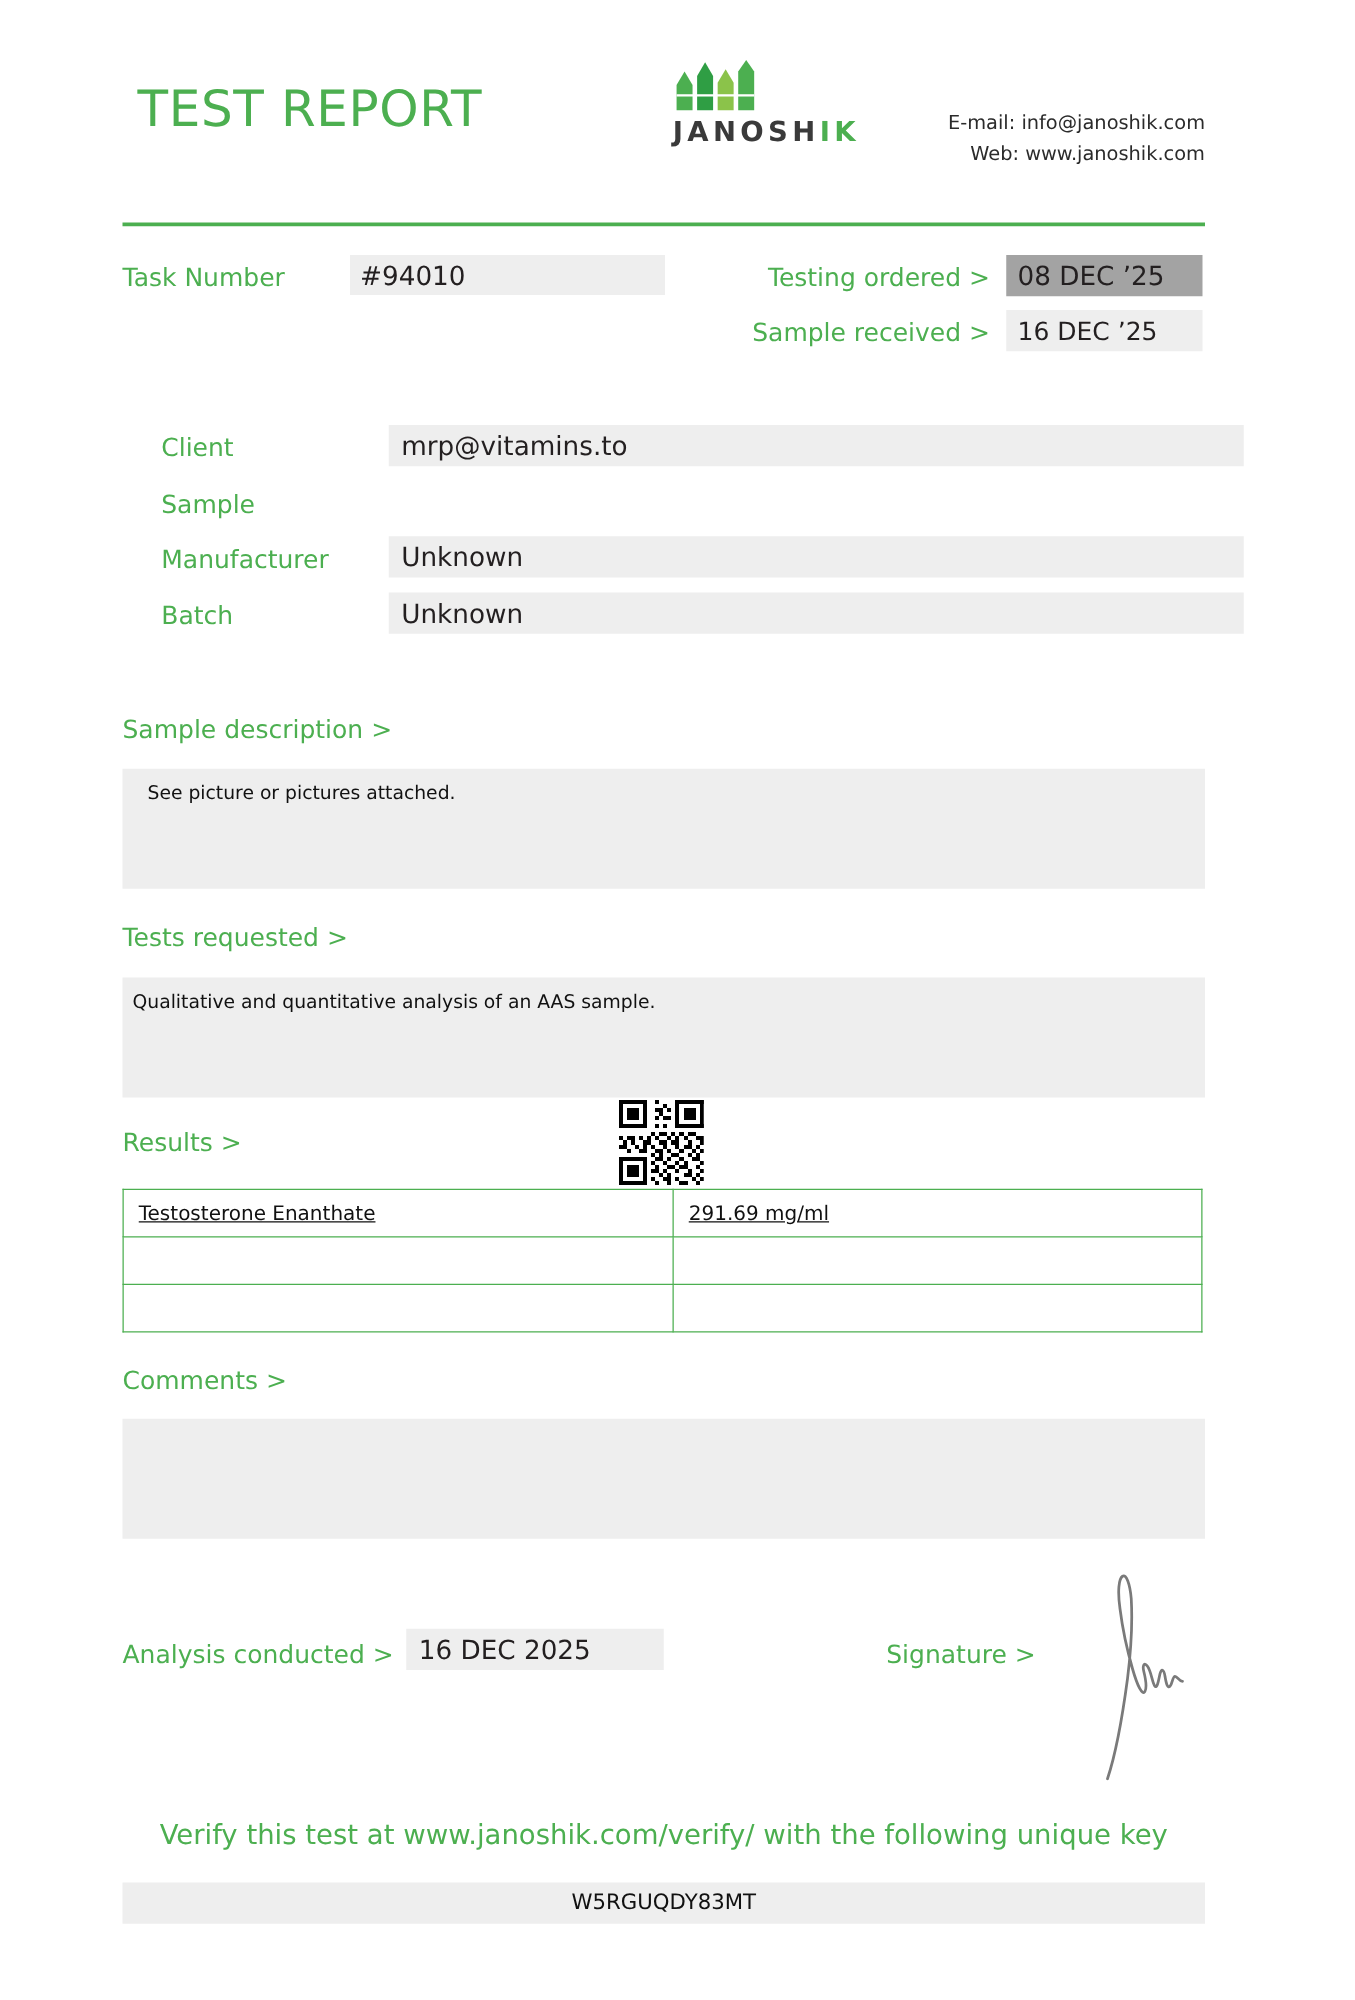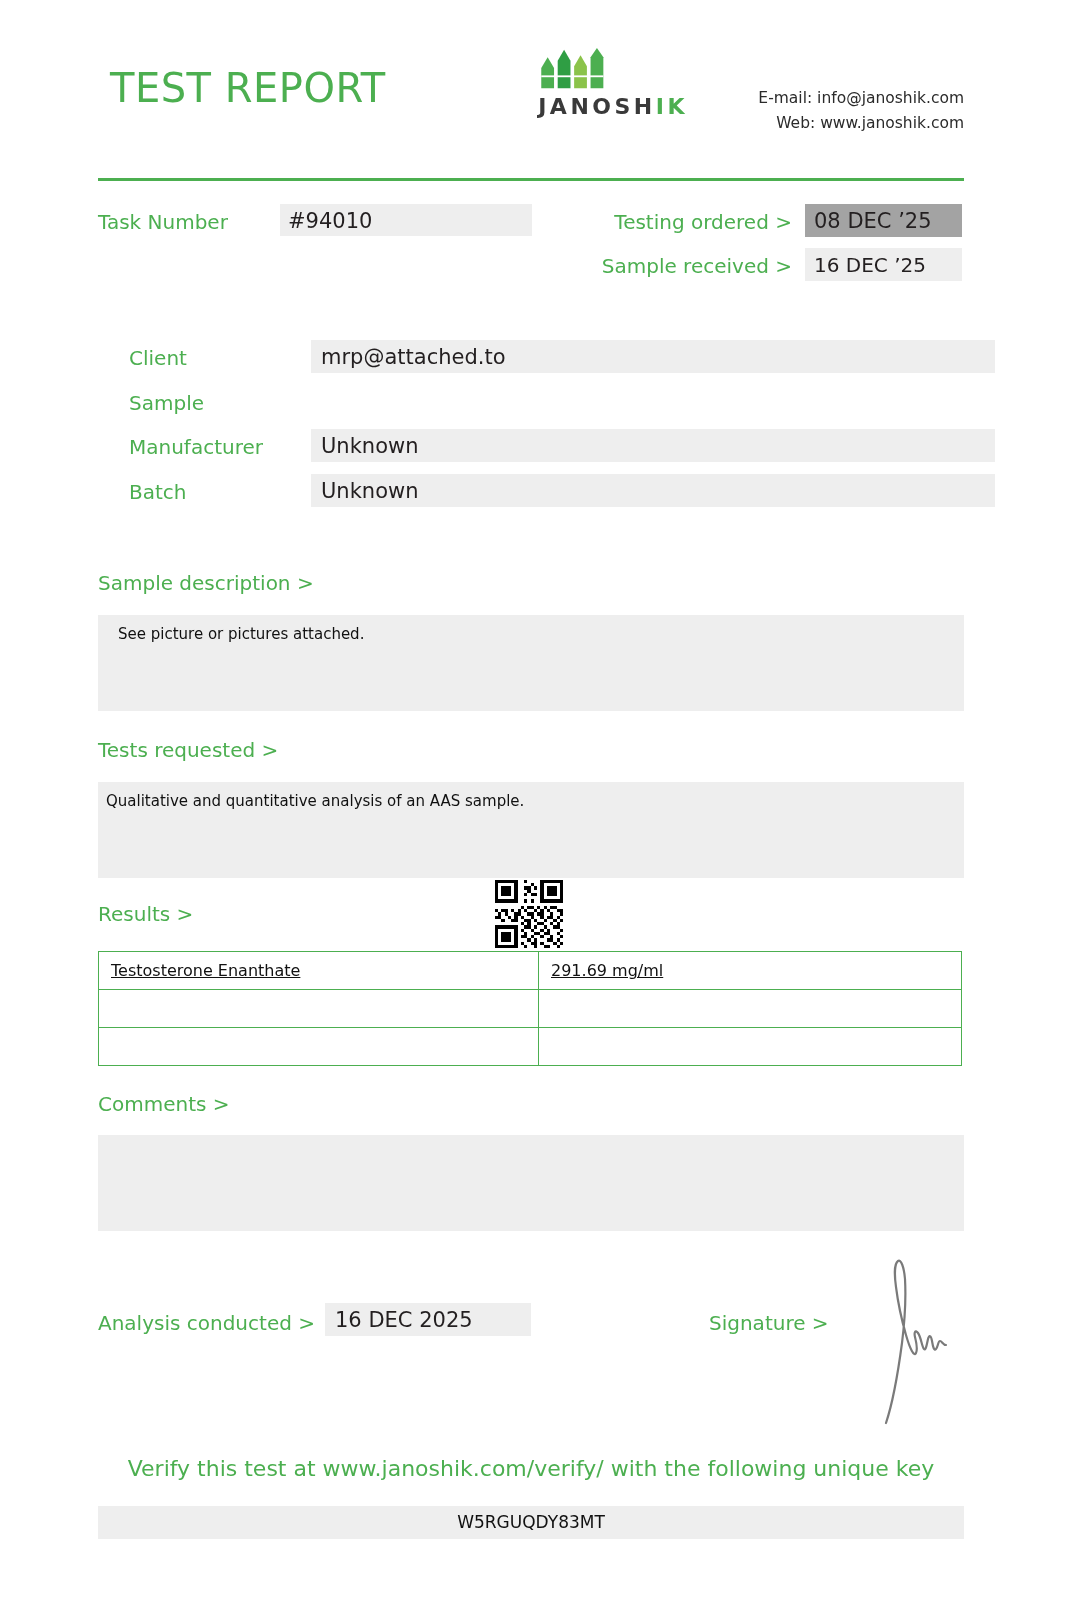--- a/index.html
+++ b/index.html
@@ -329,21 +329,21 @@
       <div class="label-green ordered-label">Testing ordered  &gt;</div>
       <div class="ordered-value">08 DEC ’25</div>
 
       <div class="label-green received-label">Sample received &gt;</div>
       <div class="received-value">16 DEC ’25</div>
     </div>
 
     <div class="info">
       <div class="info-row">
         <div class="info-label">Client</div>
-        <div class="info-value">mrp@attached.to</div>
+        <div class="info-value">mrp@vitamins.to</div>
       </div>
       <div class="info-row">
         <div class="info-label">Sample</div>
       </div>
       <div class="info-row">
         <div class="info-label">Manufacturer</div>
         <div class="info-value">Unknown</div>
       </div>
       <div class="info-row">
         <div class="info-label">Batch</div>

